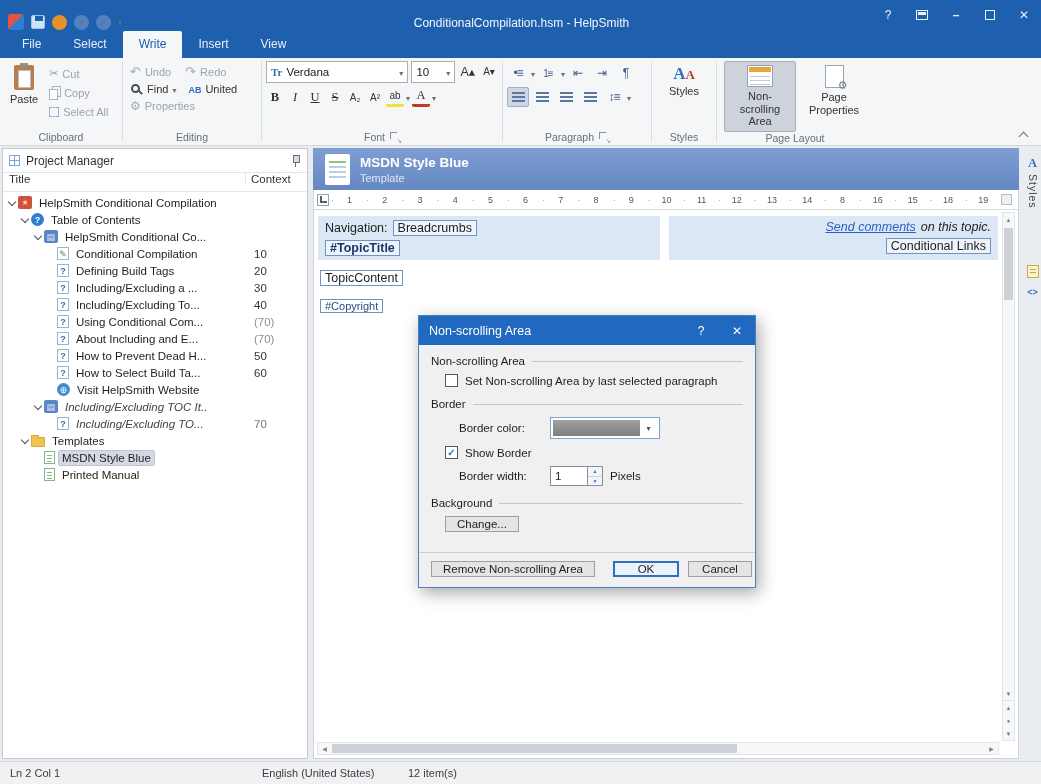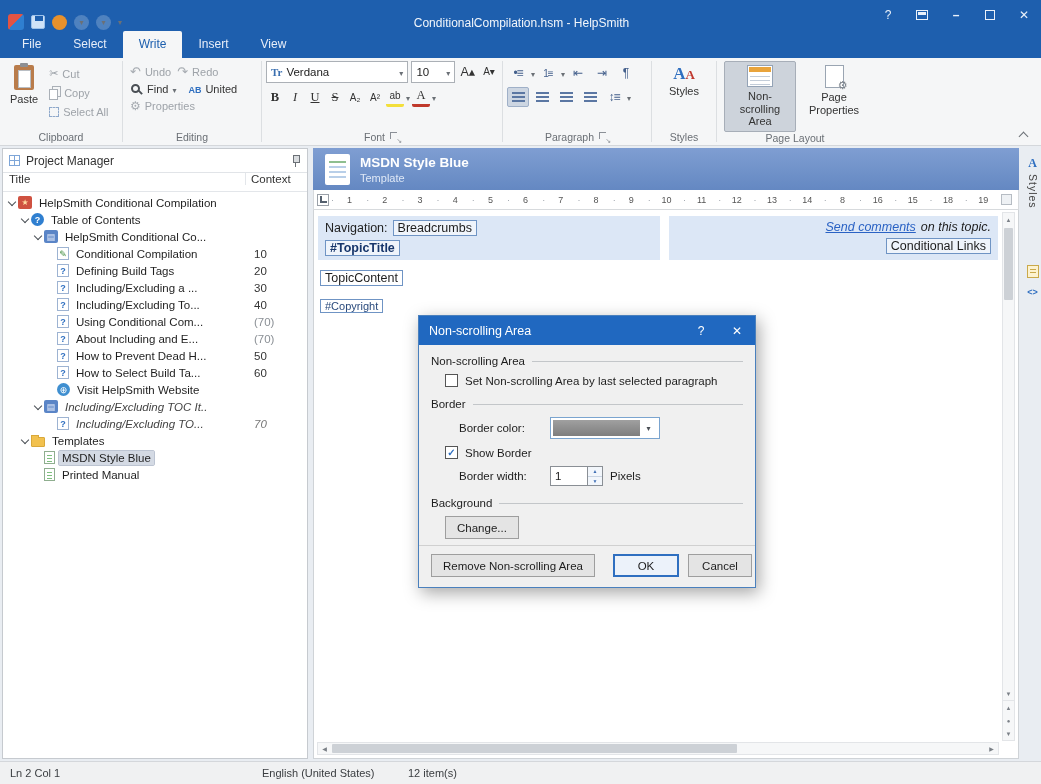--- a/index.html
+++ b/index.html
@@ -117,21 +117,21 @@
 .ti-topic-edit{background:#fff;border:1px solid #9db3d2;color:#3a8a3a;width:12px}
 .ti-web{background:#3f8fd0;border-radius:50%;color:#fff;width:13px;height:13px}
 .ti-folder{width:14px;height:10px;background:#f2c14e;border:1px solid #d9a83a;border-radius:1px;position:relative;margin-top:3px}
 .ti-folder::before{content:"";position:absolute;top:-3px;left:-1px;width:6px;height:2px;background:#f2c14e;border:1px solid #d9a83a;border-bottom:none}
 .ti-template{width:11px;height:13px;background:#fff;border:1px solid #8fae8f;position:relative}
 .ti-template::before{content:"";position:absolute;left:2px;right:2px;top:3px;height:1px;background:#7fbf7f;box-shadow:0 3px 0 #7fbf7f,0 6px 0 #7fbf7f}
 .tlabel{padding:1px 3px;border-radius:1px;overflow:hidden;text-overflow:ellipsis}
 .trow.sel .tlabel{background:#d4dae4;outline:1px solid #bcc4d2}
 .trow.ital .tlabel{font-style:italic;color:#444}
 .tctx{width:58px;margin-left:auto;padding-left:5px;color:#333;flex:0 0 auto}
-.trow.ital .tctx{font-style:italic;color:#777}
+.trow.ital .tctx{color:#777}
 .tctx.muted{color:#8a8f95}
 
 
 .edcol{flex:1;display:flex;flex-direction:column;min-width:0;position:relative}
 .banner{height:42px;background:linear-gradient(#7f9ed2,#6488c2);display:flex;align-items:center;gap:10px;padding:0 12px;color:#fff;flex:0 0 auto}
 .banner-icon{width:25px;height:31px;background:#fff;border-radius:2px;position:relative}
 .banner-icon::before{content:"";position:absolute;left:4px;right:4px;top:7px;height:2px;background:#8fbf8f;box-shadow:0 5px 0 #b9cfe8,0 10px 0 #b9cfe8,0 15px 0 #b9cfe8}
 .banner-txt{display:flex;flex-direction:column;gap:2px}
 .b-title{font-size:13.5px;font-weight:bold}
 .b-sub{font-size:11px;color:#dfe8f6}
@@ -188,21 +188,21 @@
 .cb.checked::before{content:"✓";margin-top:-1px;font-weight:bold}
 .dlbl{width:84px;flex:0 0 auto}
 .ddl{width:110px;height:22px;background:#fff;border:1px solid #7aa4cf;display:flex;align-items:stretch;padding:2px}
 .swatch{flex:1;background:linear-gradient(#a0a0a0,#7e7e7e)}
 .ddl-btn{width:17px;display:flex;align-items:center;justify-content:center;color:#4a4f55;font-size:8px}
 .spin{display:flex;height:20px;align-items:stretch}
 .spinval{width:38px;border:1px solid #8a8f95;padding:0 4px;font-size:11.5px;font-family:"Liberation Sans",sans-serif;background:#fff;color:#1d1d1d}
 .spin-btns{width:15px;display:flex;flex-direction:column;border:1px solid #8a8f95;border-left:none;background:#f2f6fb}
 .spin-b{flex:1;display:flex;align-items:center;justify-content:center;font-size:5px;color:#3f6fb5}
 .spin-b + .spin-b{border-top:1px solid #c9d4e2}
-.btn{height:23px;padding:0 11px;background:#e4e4e4;border:1px solid #9e9e9e;font-size:11.5px;color:#1d1d1d;display:flex;align-items:center;justify-content:center;white-space:nowrap}
+.btn{height:16px;padding:0 11px;background:#e4e4e4;border:1px solid #9e9e9e;font-size:11.5px;color:#1d1d1d;display:flex;align-items:center;justify-content:center;white-space:nowrap}
 .btn.default{border:2px solid #2f6fc0;background:#ecf2fa;min-width:66px}
 .btn.cancel{min-width:64px}
 .dlg-foot{display:flex;align-items:center;padding:8px 12px 10px;border-top:1px solid #d0d0d0;gap:9px;flex:0 0 auto}
 .foot-spacer{flex:1}
 
 
 .statusbar{height:23px;background:#f0f1f2;border-top:1px solid #d4d7db;display:flex;align-items:center;font-size:11px;color:#3a3d40;padding:0 10px;flex:0 0 auto}
 #sb-pos{width:252px}
 #sb-lang{width:142px}
 #sb-items{margin-left:4px}
@@ -277,21 +277,21 @@
         </div>
       </div>
       <div class="rg-label">
           <span>Clipboard</span>
         </div>
     </div>
     <div class="rsep"></div>
 
     <div class="rgroup" style="width:138px">
       <div class="rg-body" style="flex-direction:column;gap:2px">
-        <div style="display:flex;padding-top:2px">
+        <div style="display:flex;gap:8px;padding-top:2px">
           <div class="sbtn disabled">
               <span class="i-undo"></span>
               <span>Undo</span>
             </div>
           <div class="sbtn disabled">
               <span class="i-redo"></span>
               <span>Redo</span>
             </div>
         </div>
         <div style="display:flex;gap:6px">

